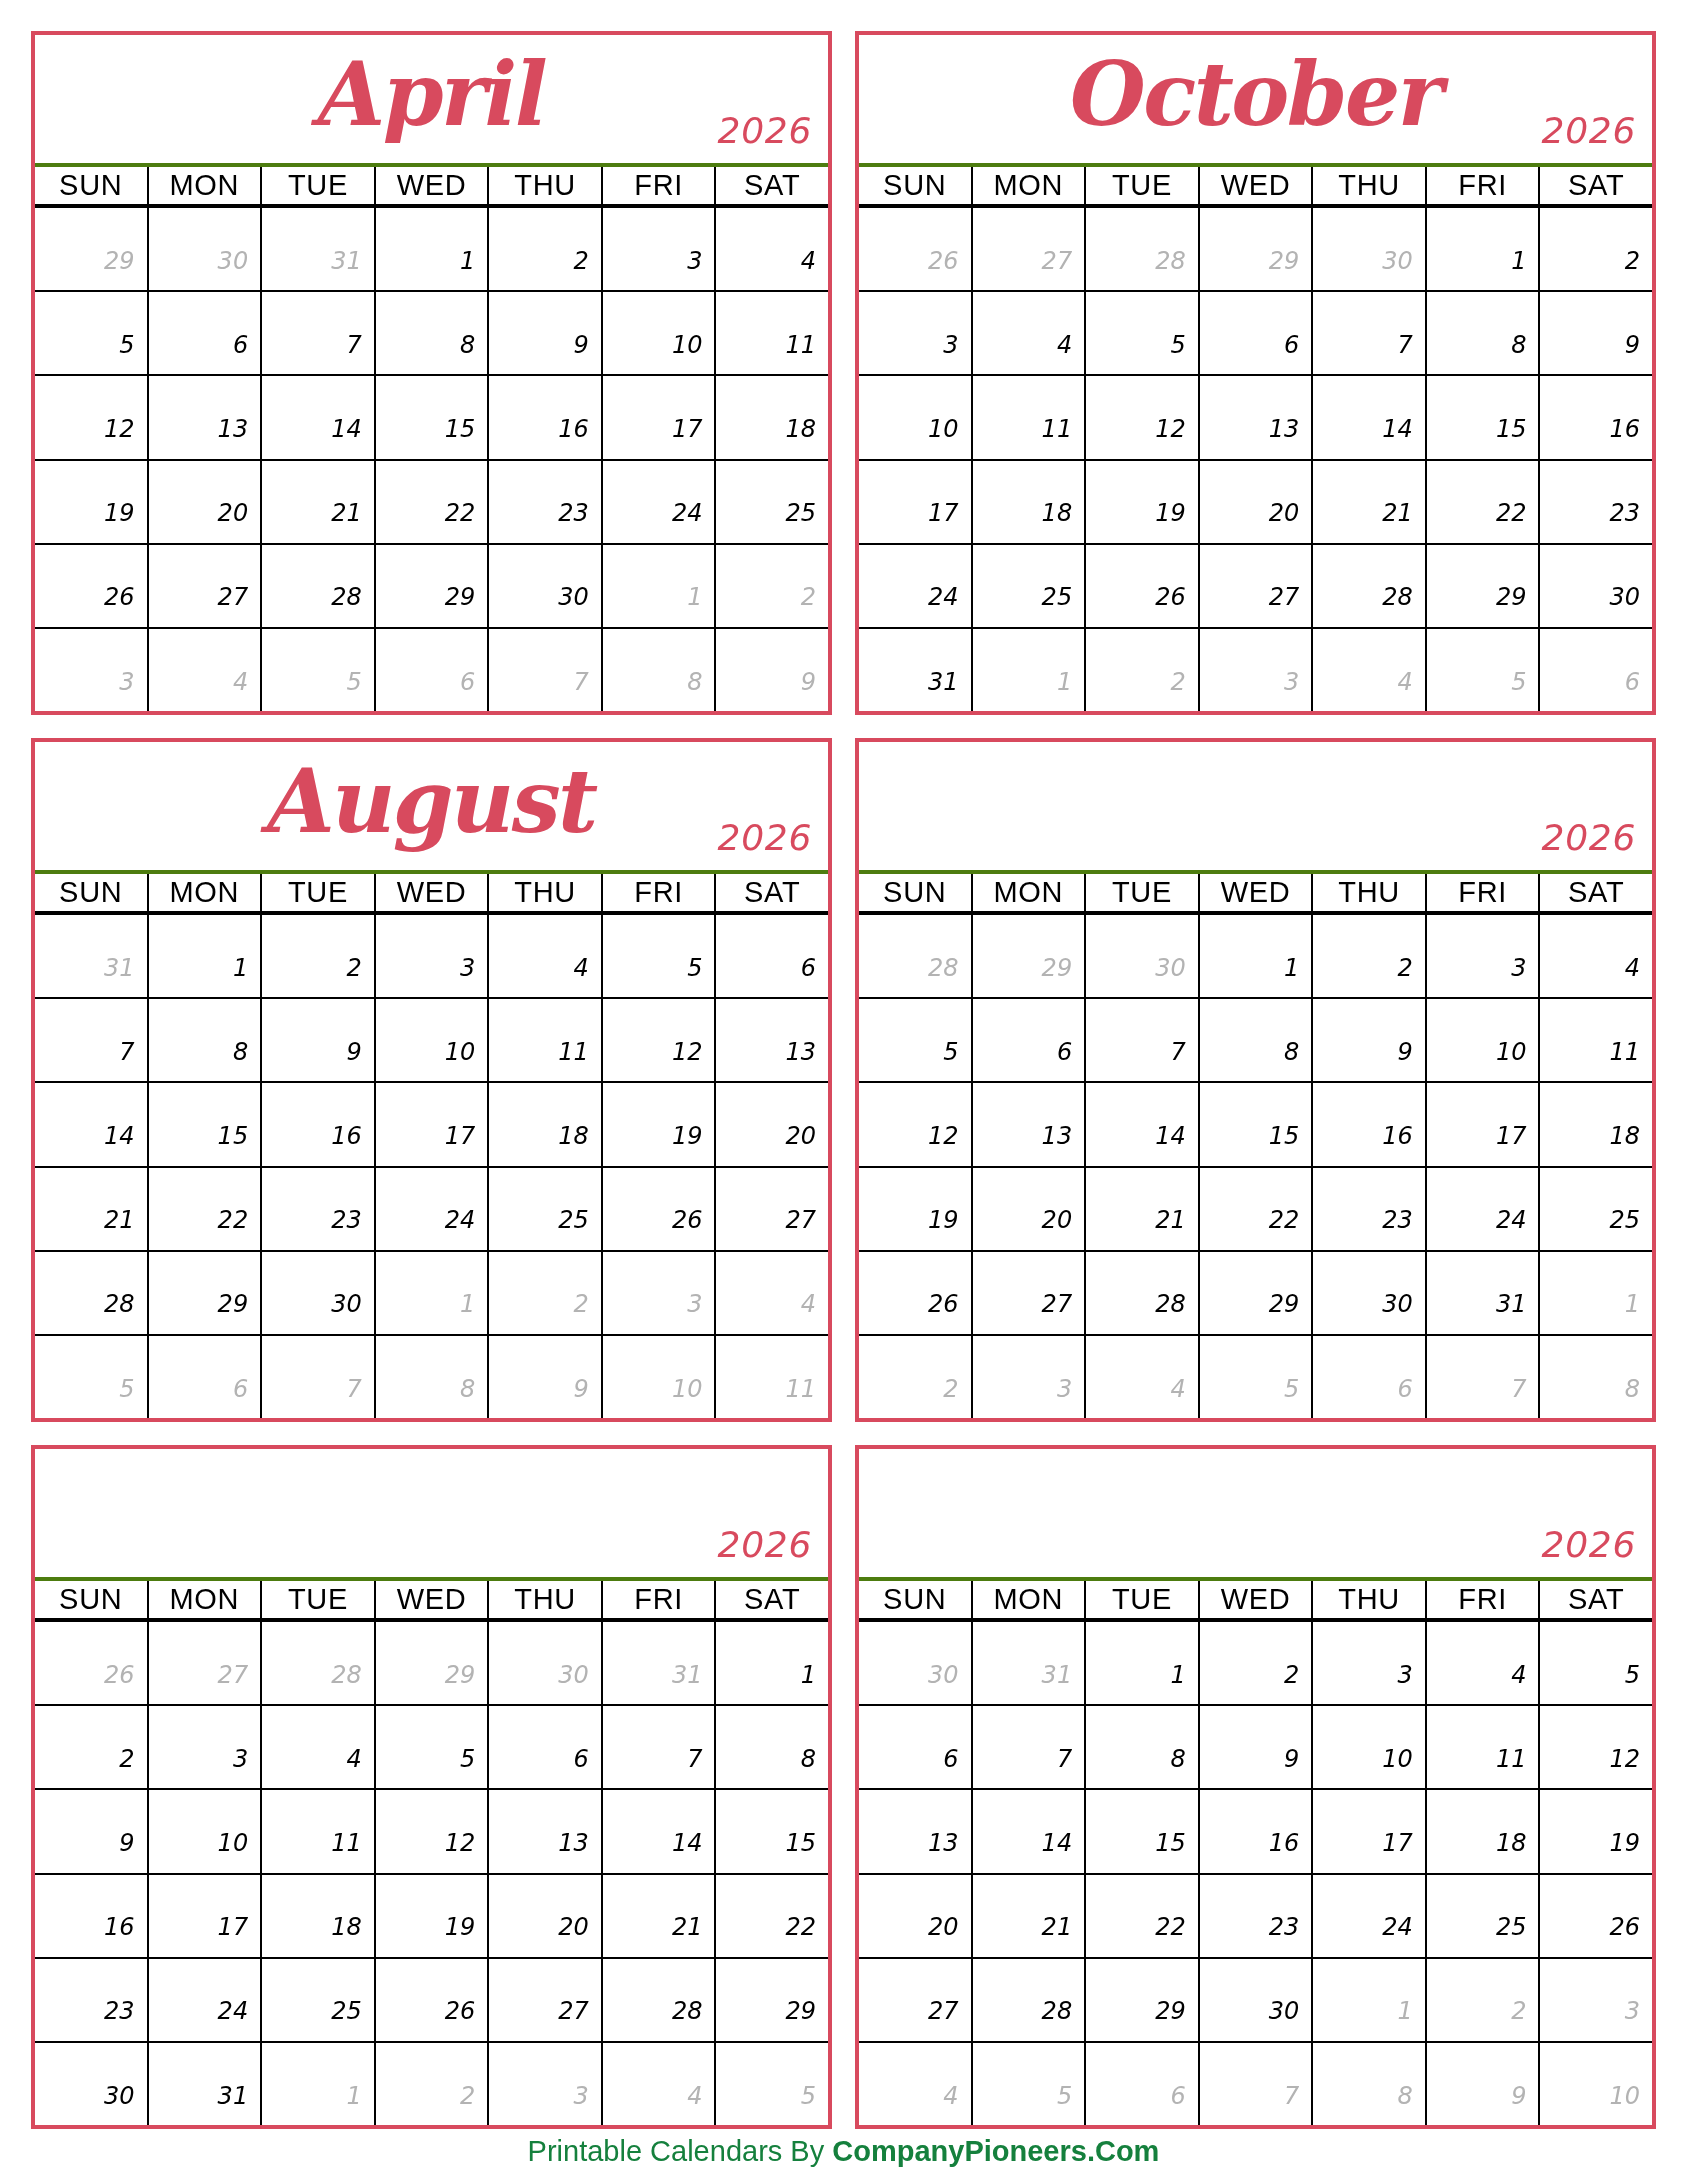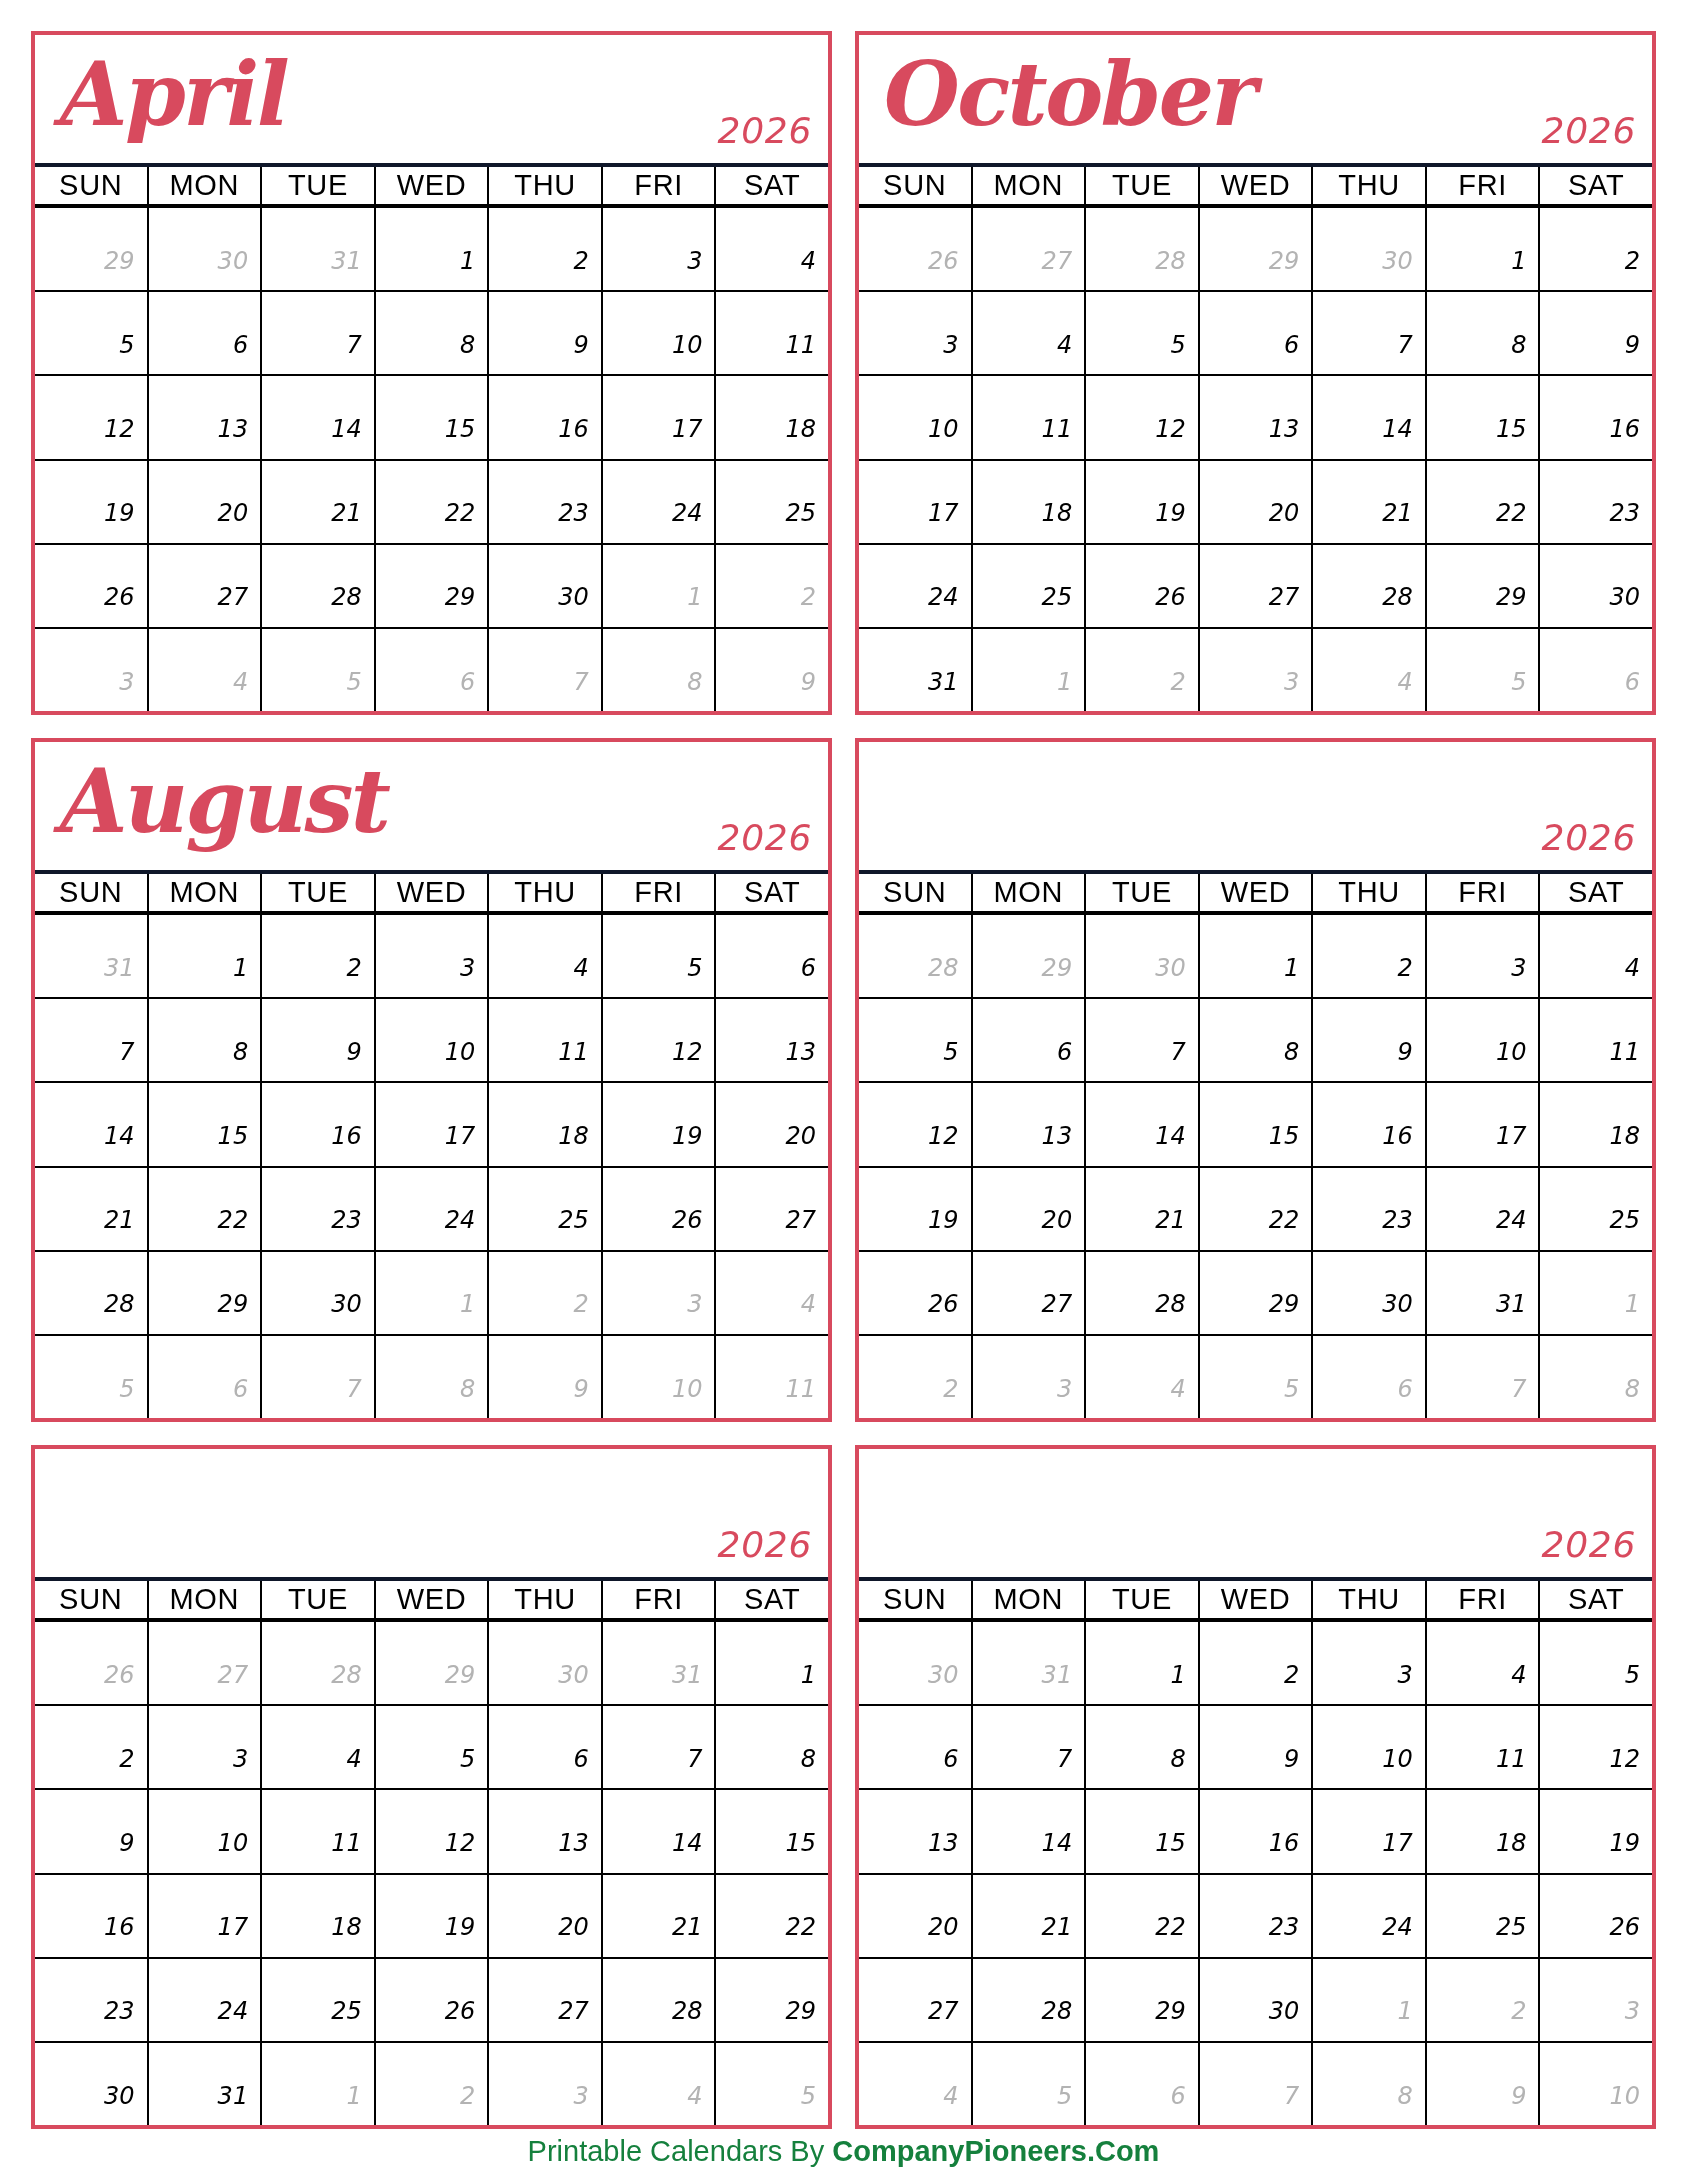--- a/index.html
+++ b/index.html
@@ -27,47 +27,47 @@
     left: 0;
     top: 0;
     width: 793px;
     height: 128px;
   }
   .month-title {
     position: absolute;
     left: 0;
     right: 0;
     top: 4px;
+    text-align: center;
     font-family: "DejaVu Serif", serif;
     font-style: italic;
     font-weight: bold;
     font-size: 87px;
     line-height: 112px;
     color: #d84a5e;
     letter-spacing: -2.6px;
-    margin-left: 25px;
   }
   .year {
     position: absolute;
     right: 16px;
     top: 69px;
     font-family: "DejaVu Sans", sans-serif;
     font-style: italic;
     font-size: 36px;
     line-height: 53px;
     color: #d84a5e;
     letter-spacing: 0.7px;
   }
   .grid {
     position: absolute;
     left: 0;
     top: 128px;
     width: 793px;
     height: 536px;
-    border-top: 4px solid #0f172a;
+    border-top: 4px solid #4d7c0f;
     box-sizing: border-box;
   }
   .dow-row {
     display: flex;
     height: 37px;
     border-bottom: 4px solid #000000;
   }
   .dow {
     flex: 1 1 0;
     text-align: center;

